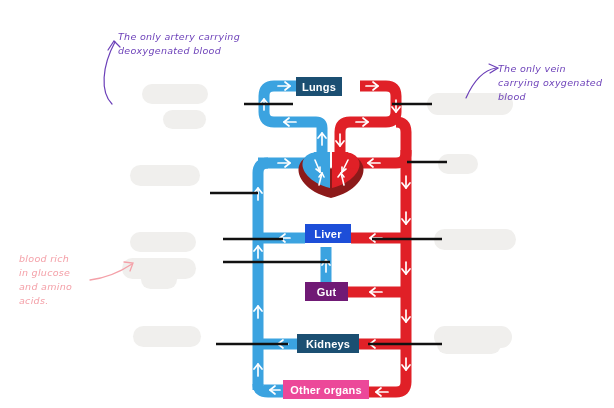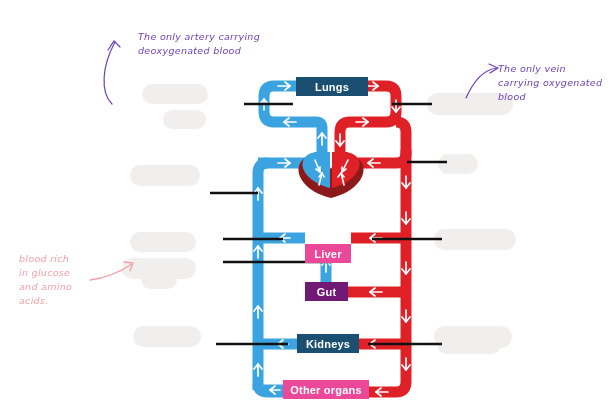--- a/index.html
+++ b/index.html
@@ -240,29 +240,29 @@
         <line x1="223" y1="262" x2="330" y2="262" stroke="#111111"></line>
         <line x1="216" y1="344" x2="288" y2="344" stroke="#111111"></line>
         <line x1="392" y1="104" x2="432" y2="104" stroke="#111111"></line>
         <line x1="407" y1="162" x2="447" y2="162" stroke="#111111"></line>
         <line x1="372" y1="239" x2="442" y2="239" stroke="#111111"></line>
         <line x1="368" y1="344" x2="442" y2="344" stroke="#111111"></line>
       </g>
   </svg>
 
   <div id="organs">
-      <div class="organ-box" style="left: 296px; top: 77px; width: 72px; height: 19px; background: rgb(27, 79, 114); color: rgb(255, 255, 255);">Lungs</div>
-      <div class="organ-box" style="left: 305px; top: 244px; width: 46px; height: 19px; background: #ec4899; color: rgb(255, 255, 255);">Liver</div>
+      <div class="organ-box" style="left: 296px; top: 77px; width: 46px; height: 19px; background: rgb(27, 79, 114); color: rgb(255, 255, 255);">Lungs</div>
+      <div class="organ-box" style="left: 305px; top: 224px; width: 46px; height: 19px; background: #1d4ed8; color: rgb(255, 255, 255);">Liver</div>
       <div class="organ-box" style="left: 305px; top: 282px; width: 43px; height: 19px; background: #701a75; color: rgb(255, 255, 255);">Gut</div>
       <div class="organ-box" style="left: 297px; top: 334px; width: 62px; height: 19px; background: rgb(27, 79, 114); color: rgb(255, 255, 255); text-align: right;">Kidneys</div>
       <div class="organ-box" style="left: 283px; top: 380px; width: 86px; height: 19px; background: #ec4899; color: rgb(255, 255, 255);">Other organs</div>
     </div>
 
   <div id="annotations">
-      <div class="hand purple" style="left: 118px; top: 30px; width: 150px; margin-left: 20px;">The only artery carrying
+      <div class="hand purple" style="left: 118px; top: 30px; width: 150px;">The only artery carrying
 deoxygenated blood</div>
       <div class="hand purple" style="left: 498px; top: 62px; width: 112px;">The only vein
 carrying  oxygenated
         blood</div>
       <div class="hand pink" style="left: 19px; top: 252px; width: 90px;">blood rich
  in glucose
 and amino
 acids.</div>
     </div>
 

